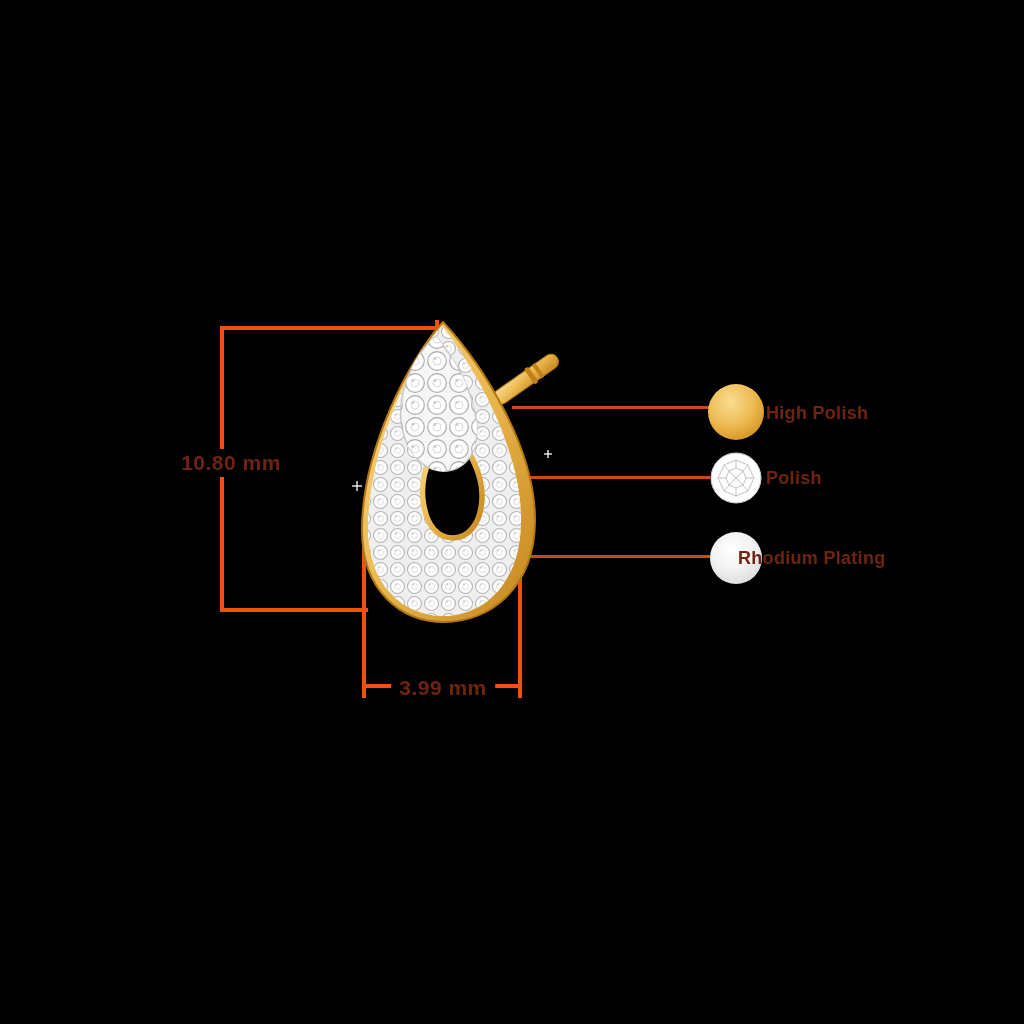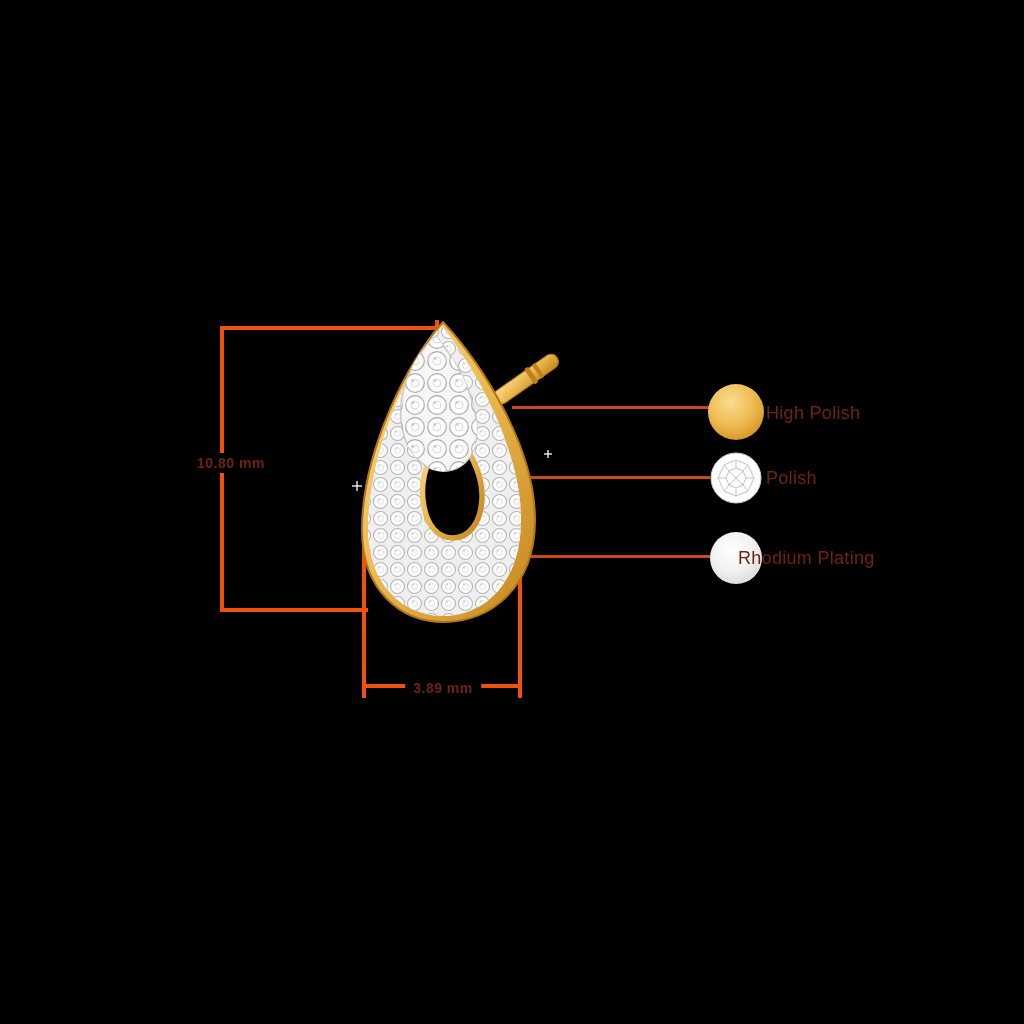--- a/index.html
+++ b/index.html
@@ -24,32 +24,32 @@
   .leader-line {
     position: absolute;
     height: 3px;
     background: #cd4a12;
   }
   .dim-label {
     position: absolute;
     transform: translate(-50%, -50%);
     color: #6e2410;
     font-weight: bold;
-    font-size: 14px;
+    font-size: 21px;
     letter-spacing: 0.5px;
     background: #000000;
     padding: 2px 8px;
     white-space: nowrap;
     z-index: 5;
   }
   .legend-label {
     position: absolute;
     transform: translateY(-50%);
     color: #6e2410;
-    font-weight: normal;
+    font-weight: bold;
     font-size: 18px;
     letter-spacing: 0.3px;
     white-space: nowrap;
   }
   .swatch {
     position: absolute;
     border-radius: 50%;
   }
   .swatch-gold {
     width: 56px; height: 56px;
@@ -81,21 +81,21 @@
   <div class="dim-line" style="left:435px; top:320px; width:4px; height:16px;"></div>
 
   <div class="dim-line" style="left:220px; top:608px; width:148px; height:4px;"></div>
 
   <div class="dim-line" style="left:362px; top:516px; width:4px; height:182px;"></div>
   <div class="dim-line" style="left:518px; top:556px; width:4px; height:142px;"></div>
 
   <div class="dim-line" style="left:362px; top:684px; width:160px; height:4px;"></div>
 
   <div class="dim-label" style="left:231px; top:463px;">10.80 mm</div>
-  <div class="dim-label" style="left:443px; top:688px;">3.89 mm</div>
+  <div class="dim-label" style="left:443px; top:688px;">3.99 mm</div>
 
   <div class="leader-line" style="left:512px; top:406px; width:198px;"></div>
   <div class="leader-line" style="left:520px; top:476px; width:190px;"></div>
   <div class="leader-line" style="left:512px; top:555px; width:198px;"></div>
 
   <svg class="earring" width="240" height="330" viewBox="0 0 240 330">
     <defs>
       <linearGradient id="gold" x1="0" y1="0" x2="1" y2="1">
         <stop offset="0" stop-color="#f8dc92"></stop>
         <stop offset="0.45" stop-color="#ecba52"></stop>

